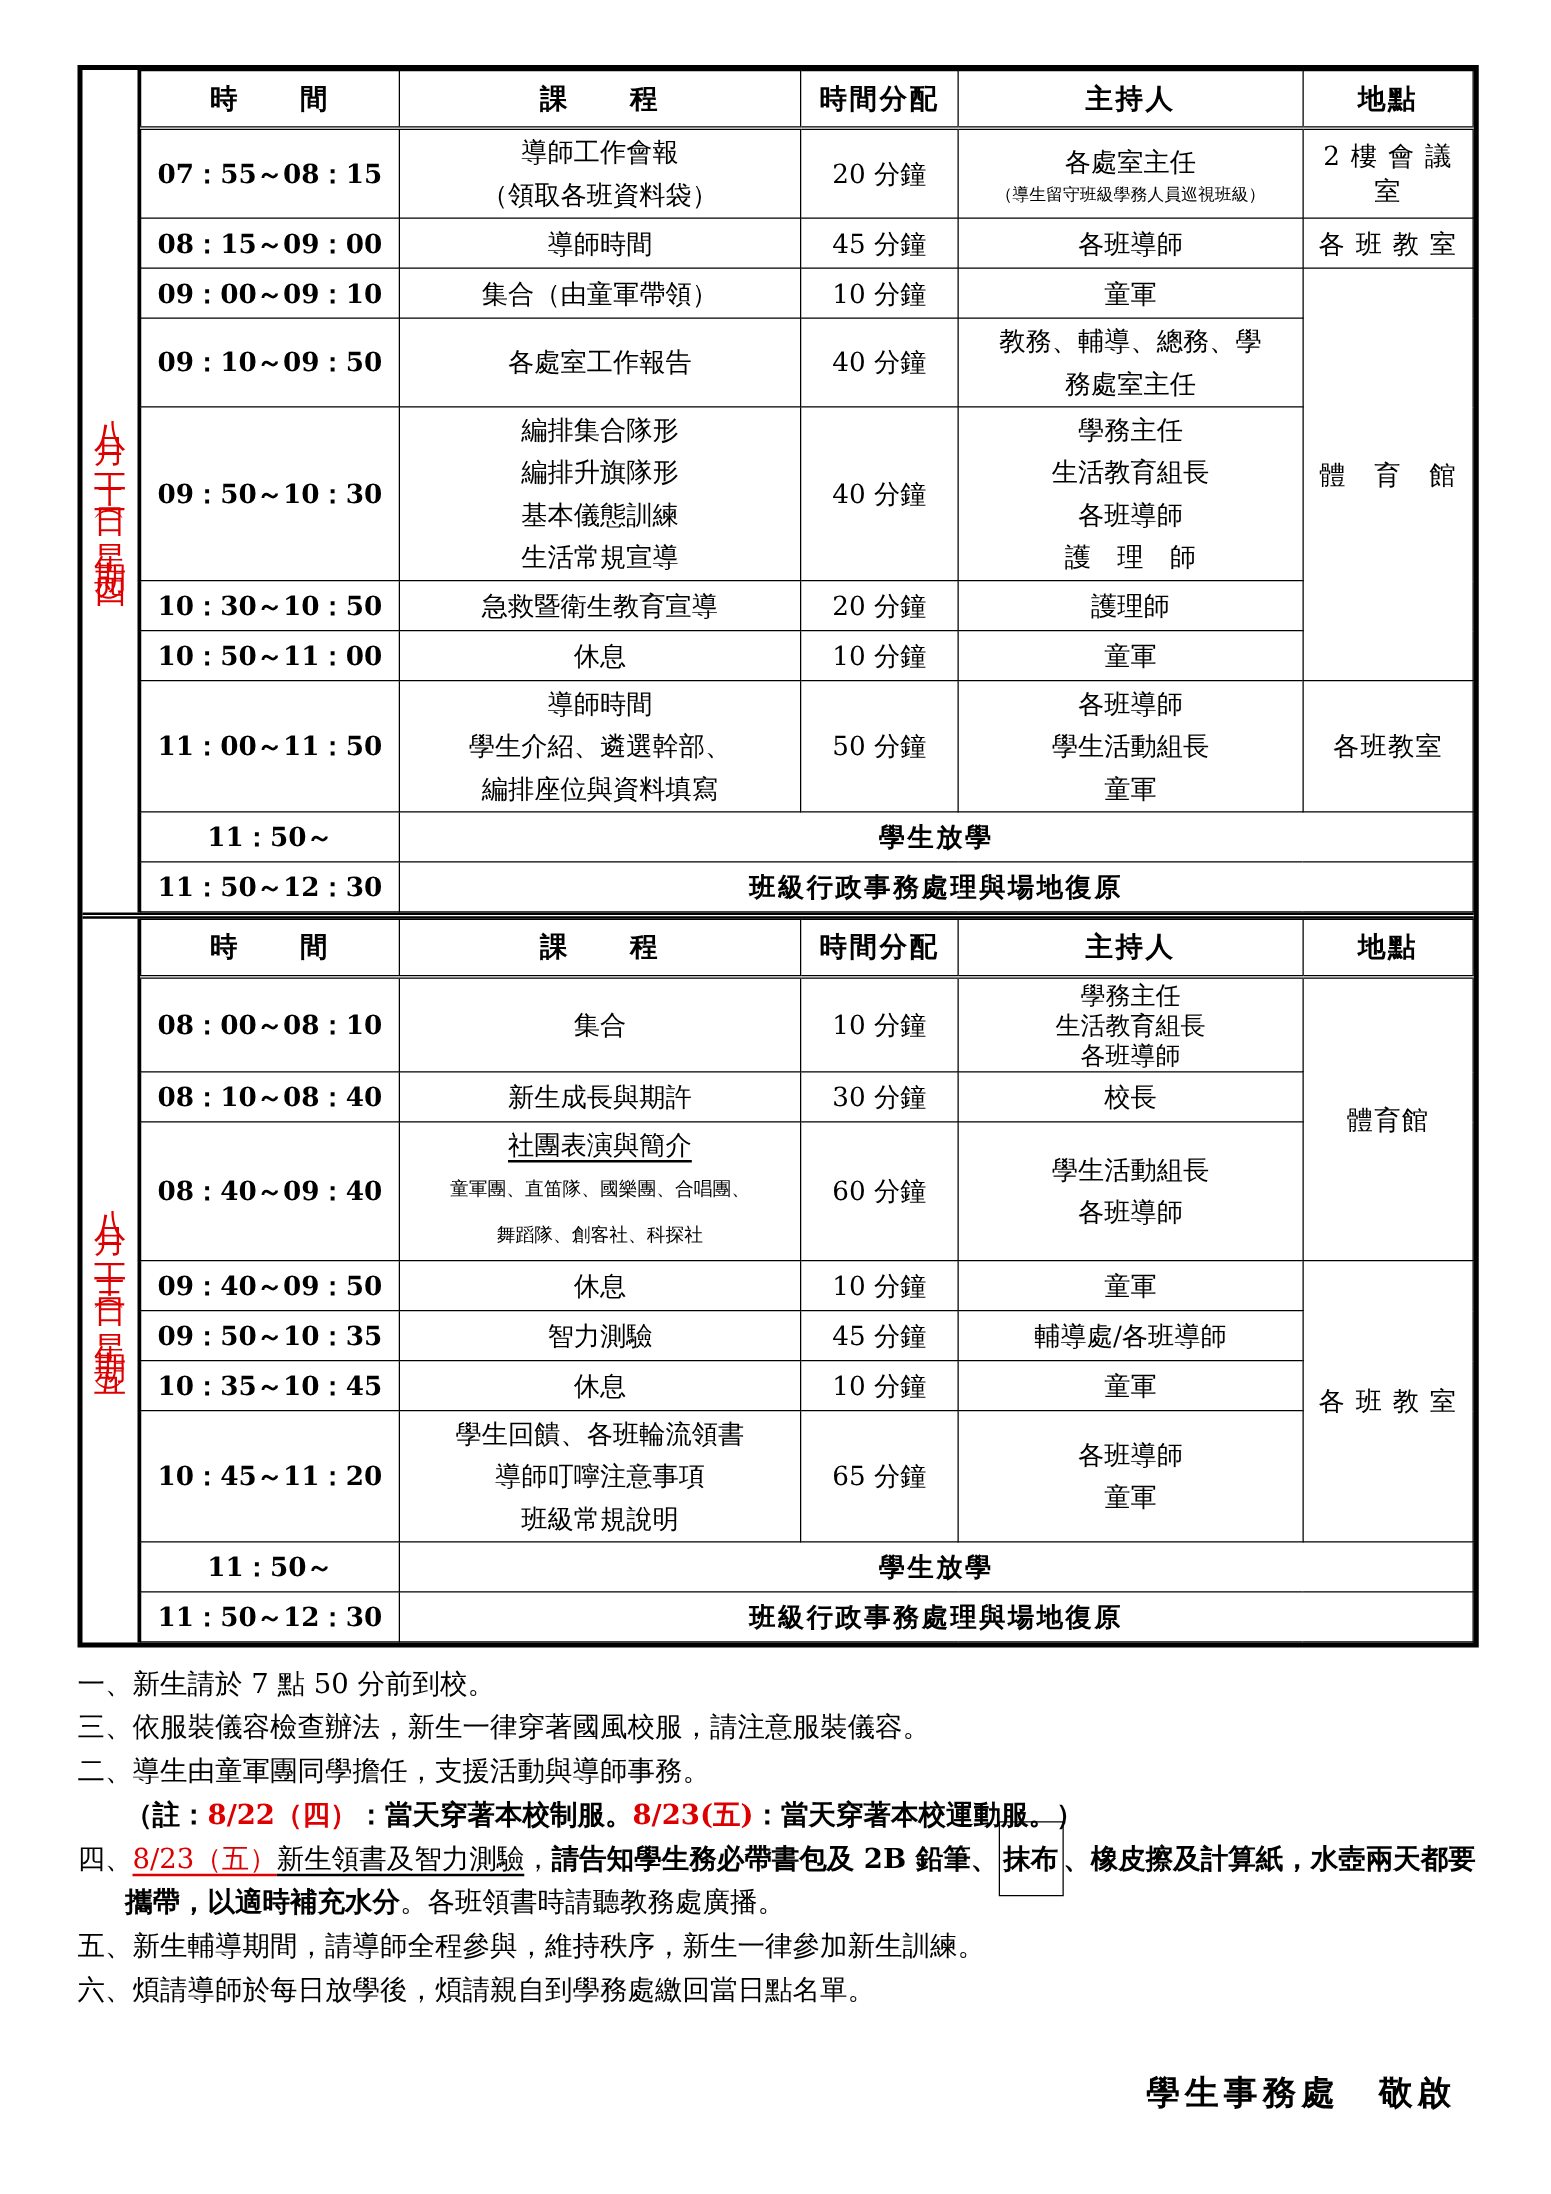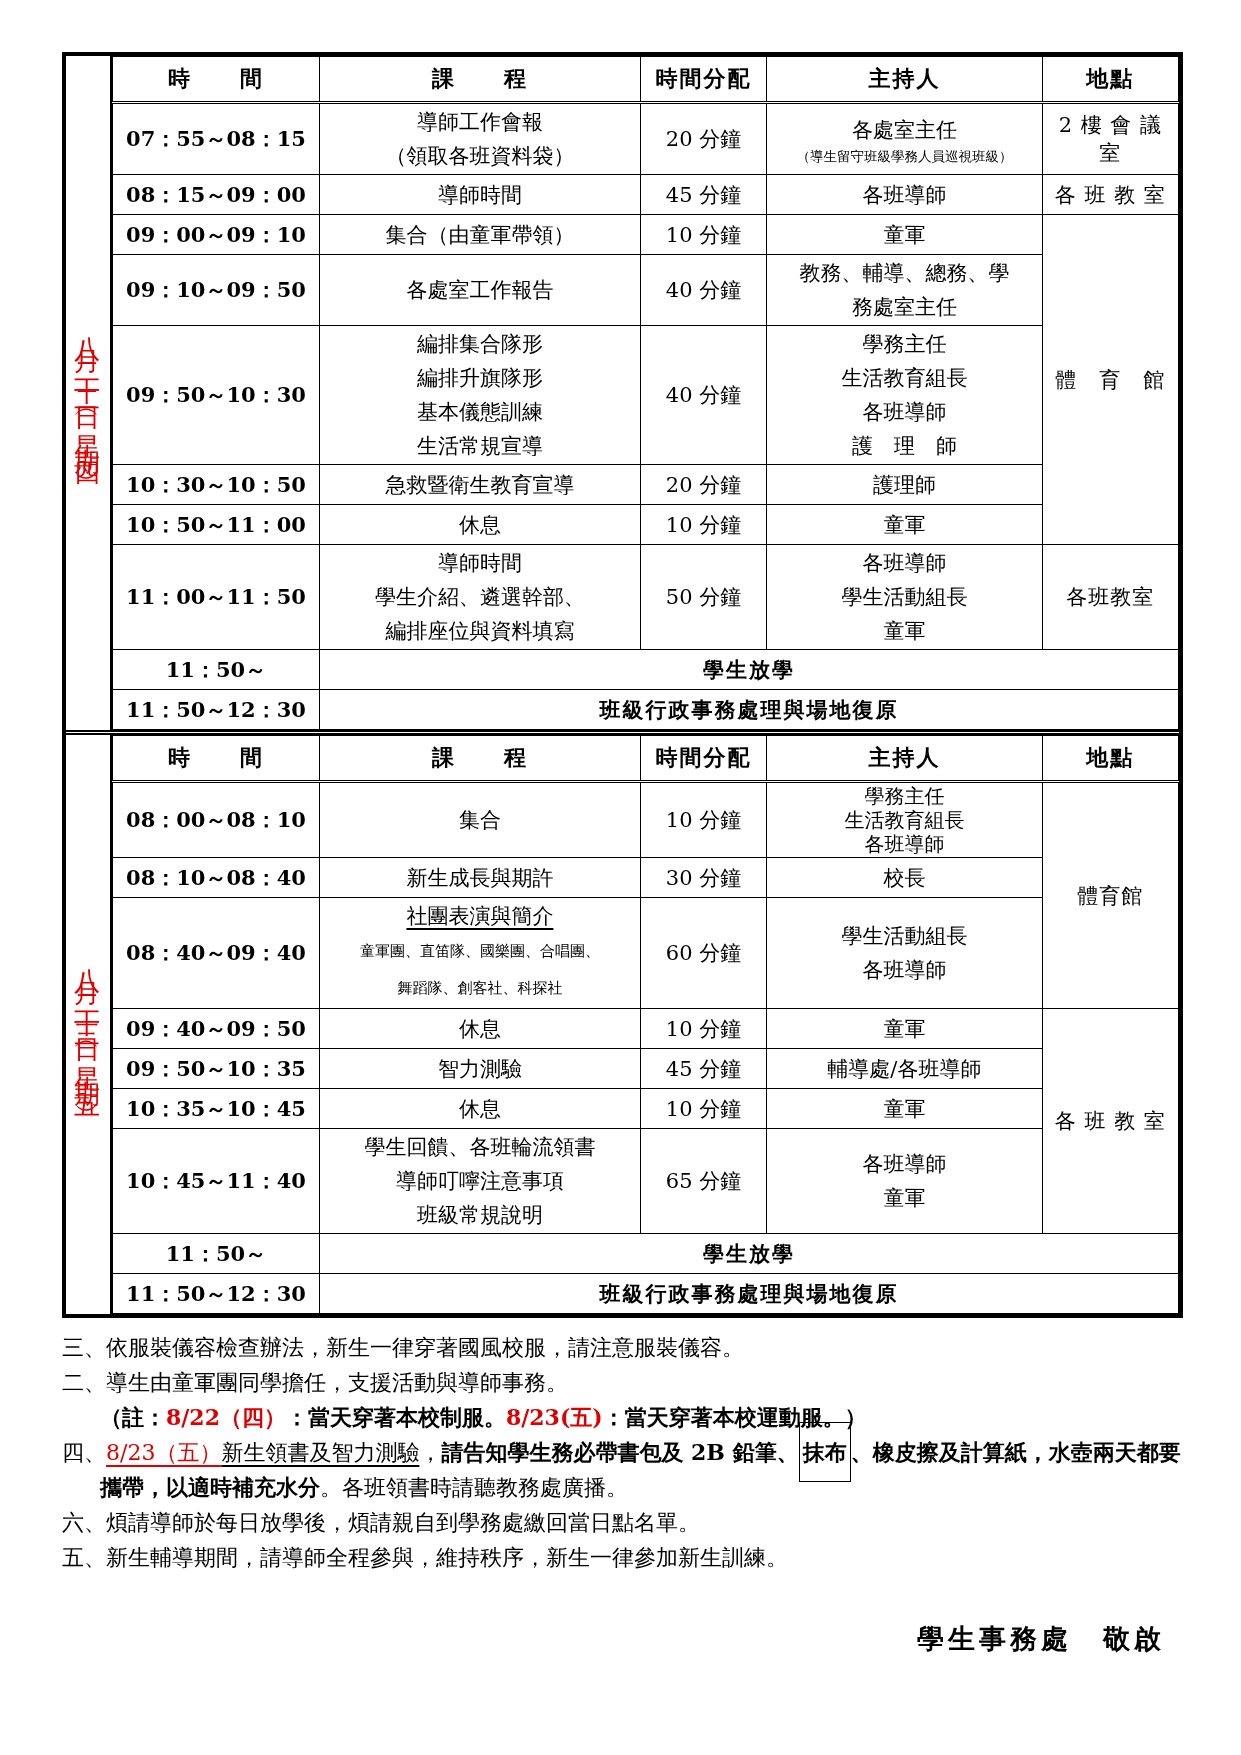--- a/index.html
+++ b/index.html
@@ -280,21 +280,21 @@
               <td class="time-cell">10：35～10：45</td>
               <td>
                 <div class="line">休息</div>
               </td>
               <td>10 分鐘</td>
               <td>
                 <div class="line">童軍</div>
               </td>
             </tr>
             <tr>
-              <td class="time-cell">10：45～11：40</td>
+              <td class="time-cell">10：45～11：20</td>
               <td>
                 <div class="line">學生回饋、各班輪流領書</div>
                 <div class="line">導師叮嚀注意事項</div>
                 <div class="line">班級常規說明</div>
               </td>
               <td>65 分鐘</td>
               <td>
                 <div class="line">各班導師</div>
                 <div class="line">童軍</div>
               </td>
@@ -306,22 +306,23 @@
             <tr>
               <td class="time-cell">11：50～12：30</td>
               <td class="wide-cell" colspan="4">班級行政事務處理與場地復原</td>
             </tr>
           </tbody>
         </table>
       </div>
     </div>
 
   <div class="notes" id="notes">
+      <div class="note"><span>一、新生請於 7 點 50 分前到校。</span></div>
       <div class="note"><span>三、依服裝儀容檢查辦法，新生一律穿著國風校服，請注意服裝儀容。</span></div>
       <div class="note"><span>二、導生由童軍團同學擔任，支援活動與導師事務。</span></div>
       <div class="note indent"><span class="seg-bold">（註：</span><span class="seg-red seg-bold">8/22（四）</span><span class="seg-bold">：當天穿著本校制服。</span><span class="seg-red seg-bold">8/23(五)</span><span class="seg-bold">：當天穿著本校運動服。）</span></div>
       <div class="note"><span>四、</span><span class="seg-red seg-u">8/23（五）</span><span class="seg-u">新生領書及智力測驗</span><span>，</span><span class="seg-bold">請告知學生務必帶書包及 2B 鉛筆、</span><span class="seg-bold seg-box">抹布</span><span class="seg-bold">、橡皮擦及計算紙，水壺兩天都要攜帶，以適時補充水分</span><span>。各班領書時請聽教務處廣播。</span></div>
+      <div class="note"><span>五、新生輔導期間，請導師全程參與，維持秩序，新生一律參加新生訓練。</span></div>
       <div class="note"><span>六、煩請導師於每日放學後，煩請親自到學務處繳回當日點名單。</span></div>
-      <div class="note"><span>五、新生輔導期間，請導師全程參與，維持秩序，新生一律參加新生訓練。</span></div>
     </div>
 
   <div class="signoff">學生事務處　敬啟</div>
 </div>
 
 </body></html>

